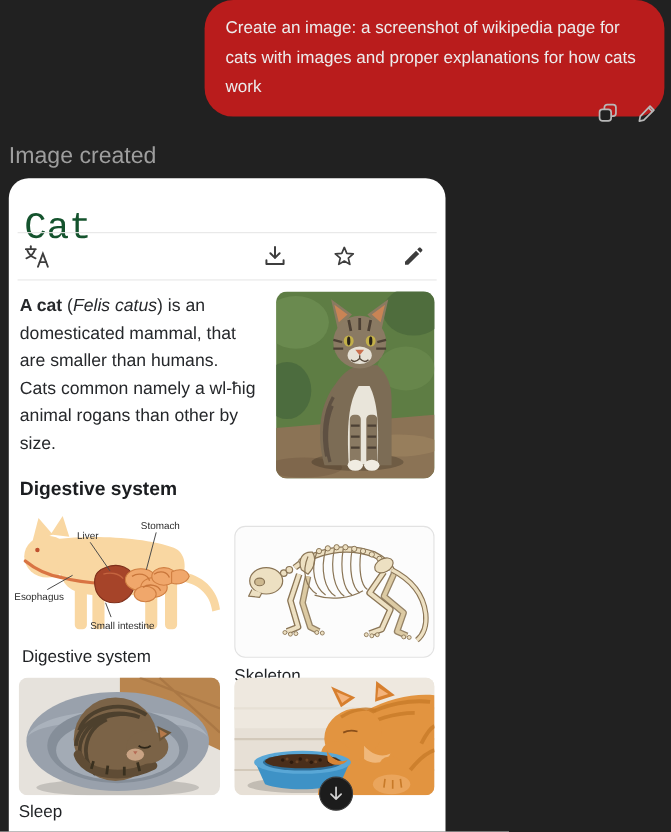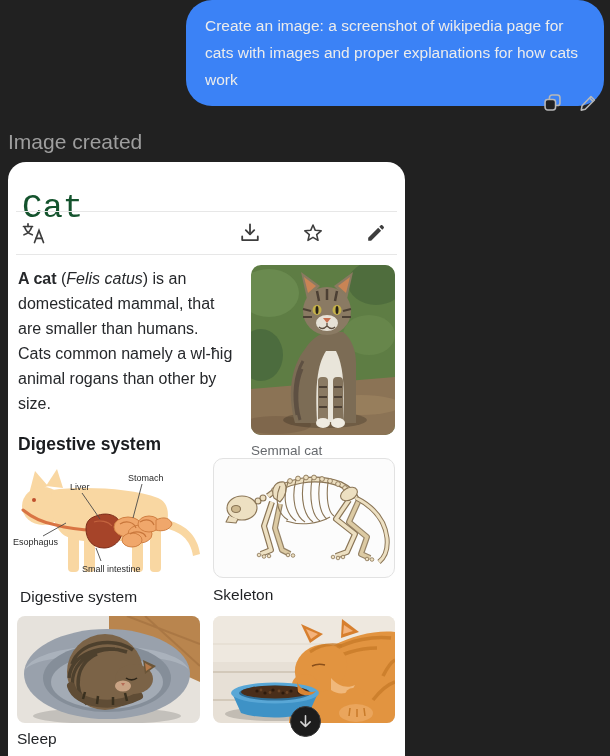--- a/index.html
+++ b/index.html
@@ -5,21 +5,21 @@
   html,body{margin:0;padding:0;}
   body{
     width:610px;height:756px;position:relative;overflow:hidden;
     background:#212121;
     font-family:"Liberation Sans", sans-serif;
     -webkit-font-smoothing:antialiased;
   }
   
   .bubble{
     position:absolute;top:0;right:6px;width:418px;box-sizing:border-box;
-    background:#3b82f6;color:#ececec;border-radius:26px;
+    background:#b91c1c;color:#ececec;border-radius:26px;
     padding:12px 19px 13px 19px;font-size:15.5px;line-height:27px;
   }
   .msg-actions{position:absolute;top:92px;right:11px;display:flex;gap:15px;}
   .msg-actions .abtn{width:21px;height:21px;display:flex;align-items:center;justify-content:center;cursor:pointer;}
   .status{position:absolute;left:8px;top:130px;color:#9e9e9e;font-size:21px;}
 
   
   .card{
     position:absolute;left:8px;top:162px;width:397px;height:620px;
     background:#ffffff;border-radius:18px;color:#202122;
@@ -40,21 +40,21 @@
   .intro-text .ln{white-space:nowrap;}
   .sec-heading{font-size:17.5px;font-weight:700;color:#1b1d20;margin-top:16px;}
   .lead-figure{margin-left:auto;width:144px;}
   .lead-figure svg{display:block;border-radius:10px;}
   .cap-gray{margin-top:8px;font-size:13.5px;color:#66696d;}
   .cap-dark{margin-top:7px;font-size:15.5px;color:#1f2124;}
 
   .section2{position:absolute;left:0;top:296px;width:397px;}
   .diagram-col{position:absolute;left:4px;top:2px;width:200px;}
   .diagram-col .cap-dark{padding-left:8px;margin-top:6px;}
-  .skeleton-col{position:absolute;left:205px;top:0;width:184px;}
+  .skeleton-col{position:absolute;left:205px;top:20px;width:184px;}
   .skeleton-panel{
     box-sizing:border-box;width:182px;height:120px;background:#fcfcfc;
     border:1px solid #e2e2e2;border-radius:10px;display:flex;align-items:center;justify-content:center;
   }
   .skeleton-col .cap-dark{margin-top:8px;}
 
   .section3{position:absolute;left:0;top:454px;width:397px;}
   .g-left{position:absolute;left:9px;top:0;width:149px;}
   .g-right{position:absolute;left:205px;top:0;width:182px;}
   .gallery-img svg{display:block;border-radius:8px;}
@@ -172,21 +172,20 @@
         <path d="M66,26 L68,36 M76,24 L76,35 M86,26 L84,36" stroke="#4c4034" stroke-width="2.5"></path>
         <path d="M52,44 L60,46 M52,52 L61,52 M100,44 L92,46 M100,52 L91,52" stroke="#4c4034" stroke-width="2"></path>
         <ellipse cx="66" cy="45" rx="4.5" ry="5" fill="#c3b04a"></ellipse>
         <ellipse cx="86" cy="45" rx="4.5" ry="5" fill="#c3b04a"></ellipse>
         <ellipse cx="66" cy="45" rx="1.5" ry="4" fill="#262018"></ellipse>
         <ellipse cx="86" cy="45" rx="1.5" ry="4" fill="#262018"></ellipse>
         <ellipse cx="76" cy="58" rx="11" ry="8" fill="#e6e1d6"></ellipse>
         <path d="M72,53 L80,53 L76,58 Z" fill="#c96f4e"></path>
         <path d="M76,58 L76,61 M76,61 C73,64 70,64 68,62 M76,61 C79,64 82,64 84,62" stroke="#5a4c3e" stroke-width="1.3" fill="none"></path>
       </svg>
-      <div class="cap-gray">Semmal cat</div>
     </div>
   </div>
 
   <div class="section2">
     <div class="diagram-col">
       <svg width="196" height="118" viewBox="0 0 196 118">
         <g fill="#f9d7a2">
           <path d="M152,60 C172,62 186,76 188,94 L181,96 C179,80 168,70 150,68 Z"></path>
           <rect x="56" y="70" width="11" height="42" rx="4"></rect>
           <rect x="72" y="72" width="11" height="40" rx="4"></rect>

